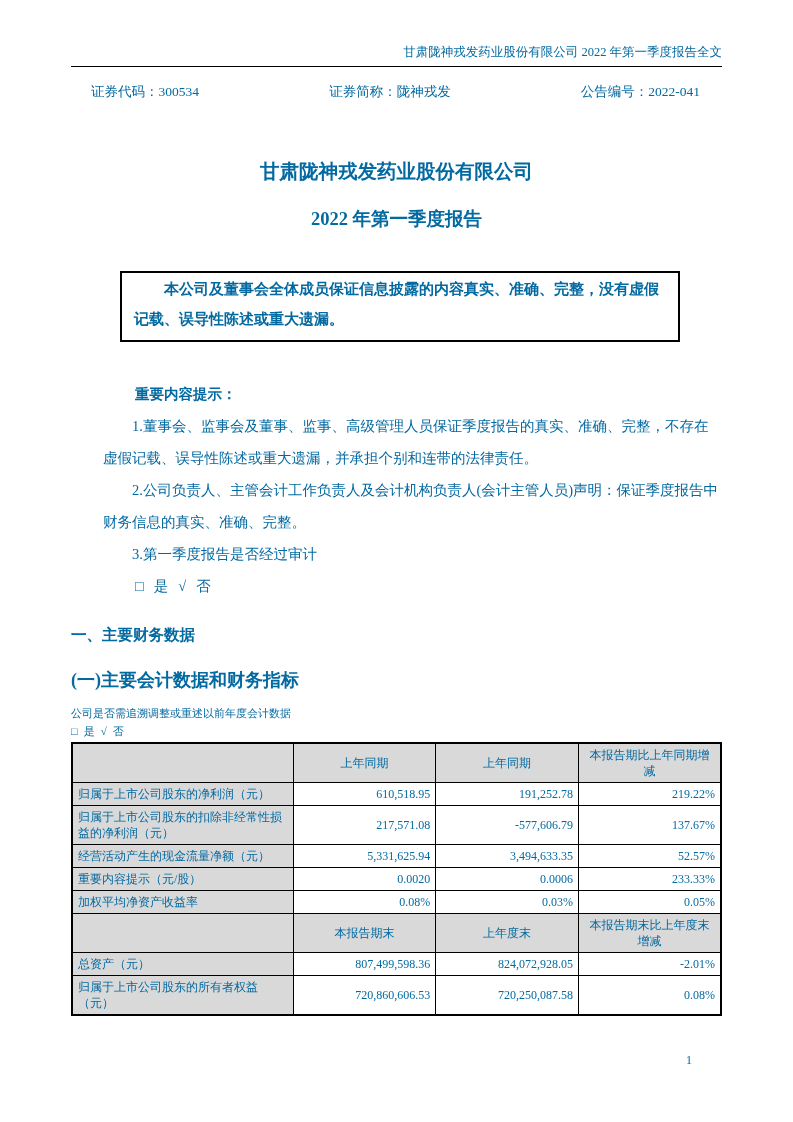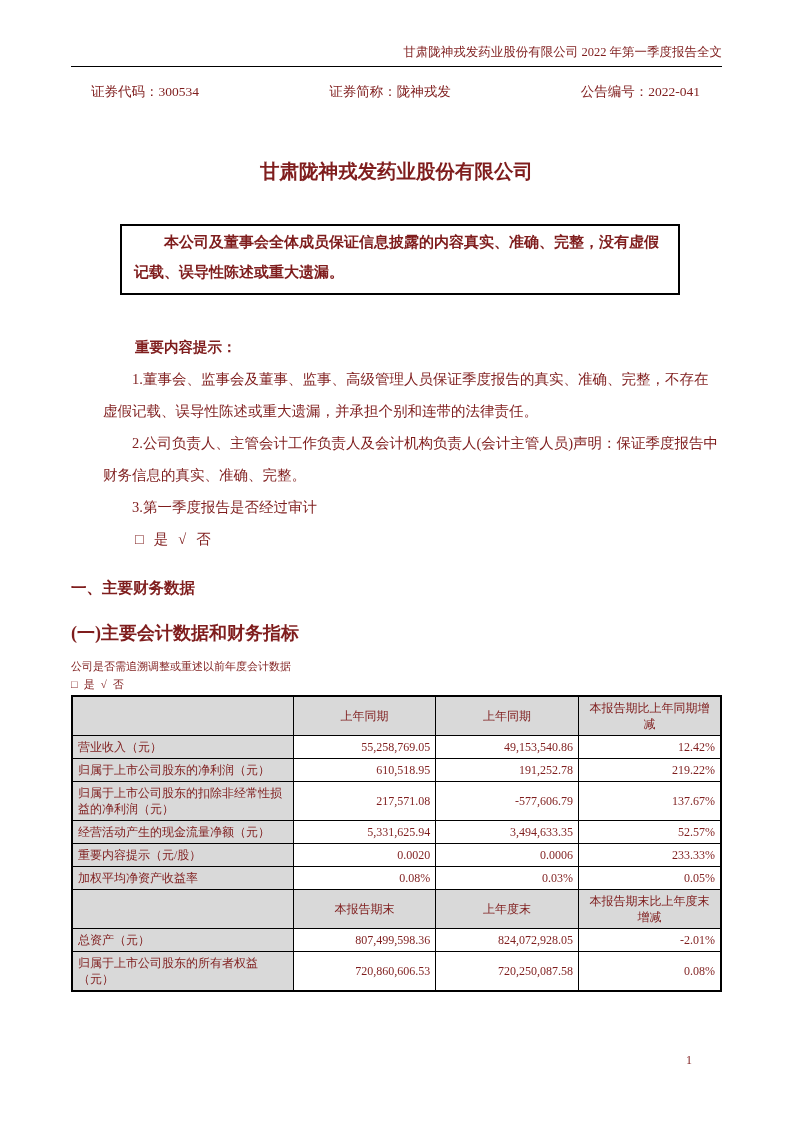--- a/index.html
+++ b/index.html
@@ -1,21 +1,21 @@
 <!DOCTYPE html>
 <html><head>
 <meta charset="utf-8">
 <style>
   * { margin:0; padding:0; box-sizing:border-box; }
   html,body { background:#ffffff; }
   .page {
     position:relative;
     width:765px; height:1122px;
     background:#fff;
-    color:#7f1d1d;
+    color:#0369a1;
     font-family:"Liberation Serif","DejaVu Serif",serif;
     overflow:hidden;
   }
   .content { margin:0 71px; width:651px; }
 
   .running-header {
     padding-top:44px; padding-bottom:5px;
     border-bottom:1px solid #000;
     text-align:right;
     font-size:12.5px; line-height:17px;
@@ -103,20 +103,21 @@
 
     <div class="running-header">甘肃陇神戎发药业股份有限公司 2022 年第一季度报告全文</div>
 
     <div class="code-row">
       <span>证券代码：300534</span>
       <span>证券简称：陇神戎发</span>
       <span>公告编号：2022-041</span>
     </div>
 
     <div class="doc-title">甘肃陇神戎发药业股份有限公司</div>
+    <div class="doc-subtitle">2022 年第一季度报告</div>
 
     <div class="statement-box">
       <p>本公司及董事会全体成员保证信息披露的内容真实、准确、完整，没有虚假记载、误导性陈述或重大遗漏。</p>
     </div>
 
     <div class="notice">
       <p class="notice-heading">重要内容提示：</p>
       <p class="item">1.董事会、监事会及董事、监事、高级管理人员保证季度报告的真实、准确、完整，不存在虚假记载、误导性陈述或重大遗漏，并承担个别和连带的法律责任。</p>
       <p class="item">2.公司负责人、主管会计工作负责人及会计机构负责人(会计主管人员)声明：保证季度报告中财务信息的真实、准确、完整。</p>
       <p class="item">3.第一季度报告是否经过审计</p>
@@ -141,26 +142,20 @@
           <col class="c-v">
       </colgroup>
       <tbody>
           <tr>
             <td class="hcell"></td>
             <td class="hcell">上年同期</td>
             <td class="hcell">上年同期</td>
             <td class="hcell">本报告期比上年同期增减</td>
           </tr>
           <tr>
-            <td class="label-cell">营业收入（元）</td>
-            <td class="value-cell">55,258,769.05</td>
-            <td class="value-cell">49,153,540.86</td>
-            <td class="value-cell">12.42%</td>
-          </tr>
-          <tr>
             <td class="label-cell">归属于上市公司股东的净利润（元）</td>
             <td class="value-cell">610,518.95</td>
             <td class="value-cell">191,252.78</td>
             <td class="value-cell">219.22%</td>
           </tr>
           <tr>
             <td class="label-cell">归属于上市公司股东的扣除非经常性损益的净利润（元）</td>
             <td class="value-cell">217,571.08</td>
             <td class="value-cell">-577,606.79</td>
             <td class="value-cell">137.67%</td>

